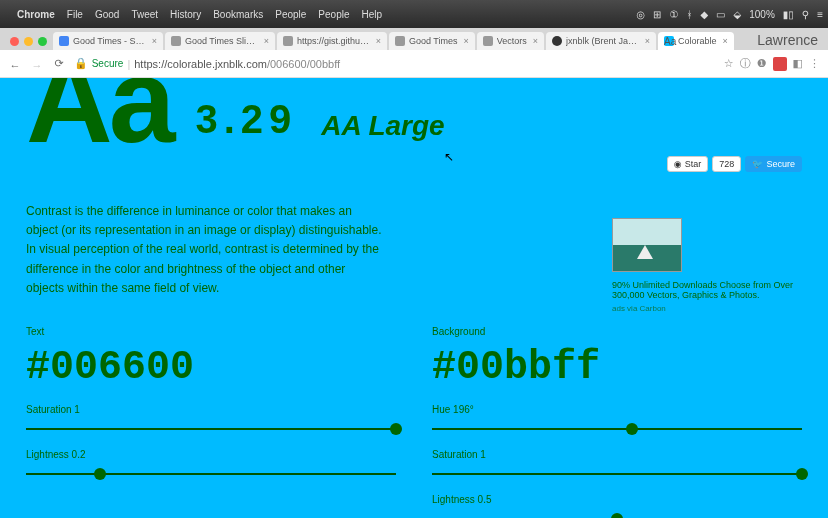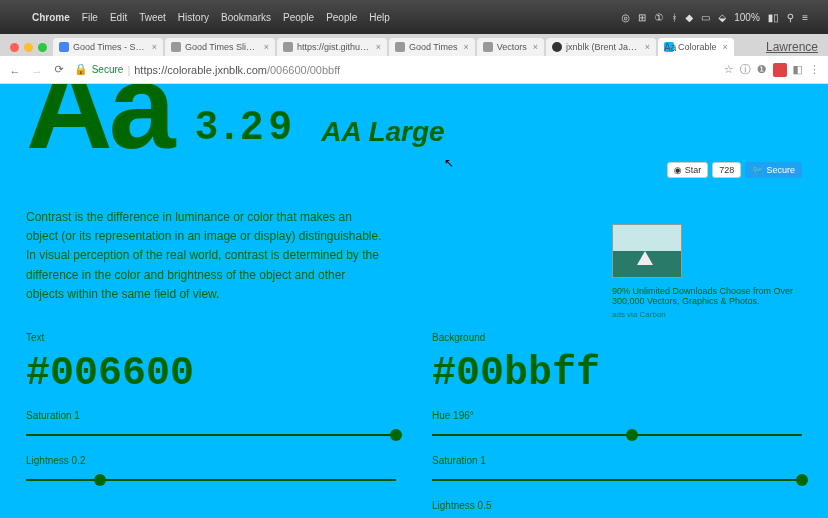--- a/index.html
+++ b/index.html
@@ -1,37 +1,37 @@
 <!DOCTYPE html>
 <html><head>
 <meta charset="utf-8">
 <style>
   * { margin: 0; padding: 0; box-sizing: border-box; }
   body { font-family: -apple-system, Helvetica, Arial, sans-serif; background: #000; width: 828px; height: 518px; overflow: hidden; }
   
   
-  .menubar { height: 34px; background: linear-gradient(#4a4a4a,#2a2a2a); color: #ddd; display: flex; align-items: center; font-size: 10px; padding: 0 20px; gap: 12px; }
+  .menubar { height: 28px; background: linear-gradient(#4a4a4a,#2a2a2a); color: #ddd; display: flex; align-items: center; font-size: 10px; padding: 0 5px; gap: 12px; }
   .menubar .apple { font-size: 11px; }
   .menubar .spacer { flex: 1; }
   .menubar .right { display: flex; gap: 8px; align-items: center; font-size: 10px; }
   
   
   .tabstrip { height: 22px; background: #d6d6d6; display: flex; align-items: flex-end; padding: 0 4px; font-size: 10px; }
   .traffic { display: flex; gap: 5px; padding: 0 6px 4px; }
   .dot { width: 9px; height: 9px; border-radius: 50%; }
   .dot.r { background: #ff5f57; } .dot.y { background: #febc2e; } .dot.g { background: #28c840; }
   .tab { background: #f2f2f2; border-radius: 4px 4px 0 0; padding: 3px 6px; margin-right: 2px; display: flex; align-items: center; gap: 4px; height: 18px; max-width: 110px; color: #555; position: relative; }
   .tab.active { background: #fff; }
   .tab .fav { width: 10px; height: 10px; background: #999; border-radius: 2px; flex-shrink: 0; }
   .tab .fav.c { background: #00bbff; }
   .tab .fav.gh { background: #333; border-radius: 50%; }
   .tab .fav.g { background: #4285f4; }
   .tab .lbl { white-space: nowrap; overflow: hidden; text-overflow: ellipsis; font-size: 9px; }
   .tab .x { font-size: 9px; color: #888; margin-left: 2px; }
-  .tabstrip .userbadge { margin-left: auto; padding: 2px 6px; font-size: 12px; color: #555; text-decoration: underline; }
+  .tabstrip .userbadge { margin-left: auto; padding: 2px 6px; font-size: 14px; color: #555; }
   
   
   .toolbar { height: 28px; background: #fff; display: flex; align-items: center; padding: 0 8px; gap: 8px; border-bottom: 1px solid #ddd; font-size: 11px; }
   .toolbar .navbtn { color: #666; width: 14px; text-align: center; }
   .urlbar { flex: 1; display: flex; align-items: center; gap: 4px; color: #666; }
   .urlbar .secure { color: #0a8f3c; font-size: 10px; }
   .urlbar .url .host { color: #555; }
   .urlbar .url .path { color: #888; }
   .toolbar .ricons { display: flex; gap: 6px; align-items: center; color: #888; }
   .ext { width: 14px; height: 14px; background: #d44; border-radius: 2px; }
@@ -66,21 +66,21 @@
   .track { position: absolute; top: 5px; left: 0; right: 0; height: 2px; background: #005500; }
   .thumb { position: absolute; top: 0; width: 12px; height: 12px; background: #006600; border-radius: 50%; transform: translateX(-50%); }
 </style>
 </head>
 <body>
 
 <div class="menubar">
   <span class="apple"></span>
   <b>Chrome</b>
   <span>File</span>
-  <span>Edit</span>
+  <span>Good</span>
   <span>Tweet</span>
   <span>History</span>
   <span>Bookmarks</span>
   <span>People</span>
   <span>People</span>
   <span>Help</span>
   <span class="spacer"></span>
   <span class="right">
     <span>◎</span>
     <span>⊞</span>

